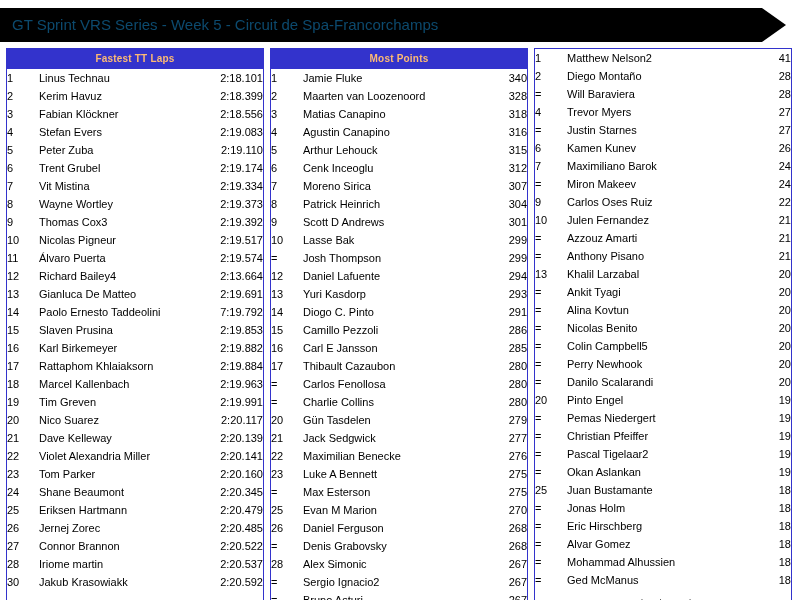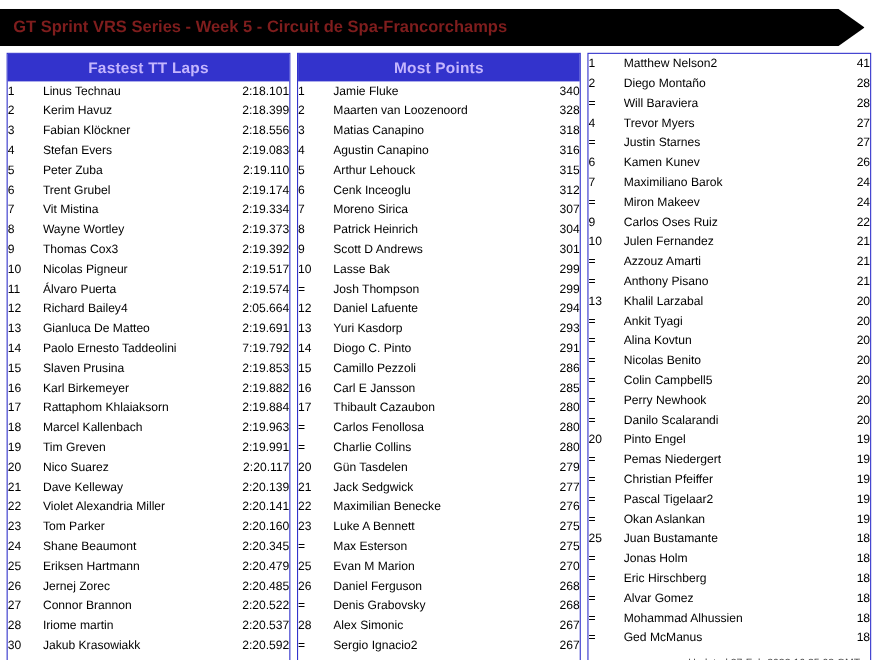--- a/index.html
+++ b/index.html
@@ -25,45 +25,45 @@
     background: #000000;
     
     clip-path: polygon(0 0, 762px 0, 786px 17px, 762px 34px, 0 34px);
   }
   .banner-title {
     position: absolute;
     top: 8px;
     left: 12px;
     height: 34px;
     line-height: 34px;
-    color: #7f1d1d;
+    color: #0c4a6e;
     font-size: 15px;
-    font-weight: bold;
+    font-weight: normal;
     white-space: nowrap;
   }
   
   .columns {
     position: absolute;
     top: 48px;
     left: 6px;
     width: 788px;
     display: flex;
     gap: 6px;
   }
   .panel {
     width: 258px;
     border: 1px solid #3333cc;
     background: #ffffff;
     box-sizing: border-box;
   }
   .panel-head {
     background: #3333cc;
-    color: #c4b5fd;
+    color: #fdba74;
     text-align: center;
-    font-size: 14px;
+    font-size: 10px;
     font-weight: bold;
     padding: 4px 0 5px 0;
     letter-spacing: 0.2px;
   }
   table.rows {
     width: 100%;
     border-collapse: collapse;
     font-size: 11px;
     color: #000000;
   }
@@ -166,21 +166,21 @@
               <td class="val">2:19.517</td>
             </tr>
             <tr>
               <td class="pos">11</td>
               <td class="name">Álvaro Puerta</td>
               <td class="val">2:19.574</td>
             </tr>
             <tr>
               <td class="pos">12</td>
               <td class="name">Richard Bailey4</td>
-              <td class="val">2:05.664</td>
+              <td class="val">2:13.664</td>
             </tr>
             <tr>
               <td class="pos">13</td>
               <td class="name">Gianluca De Matteo</td>
               <td class="val">2:19.691</td>
             </tr>
             <tr>
               <td class="pos">14</td>
               <td class="name">Paolo Ernesto Taddeolini</td>
               <td class="val">7:19.792</td>

